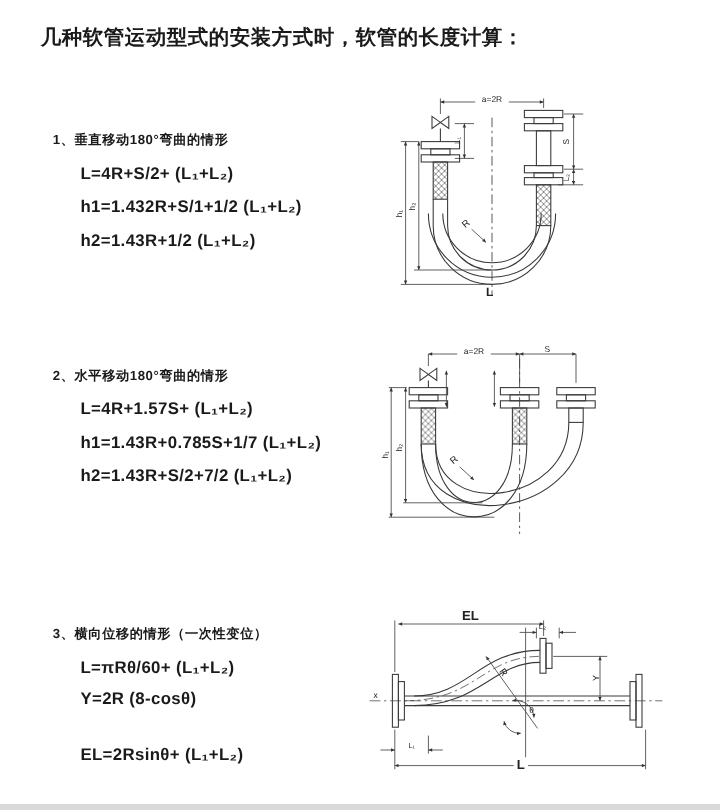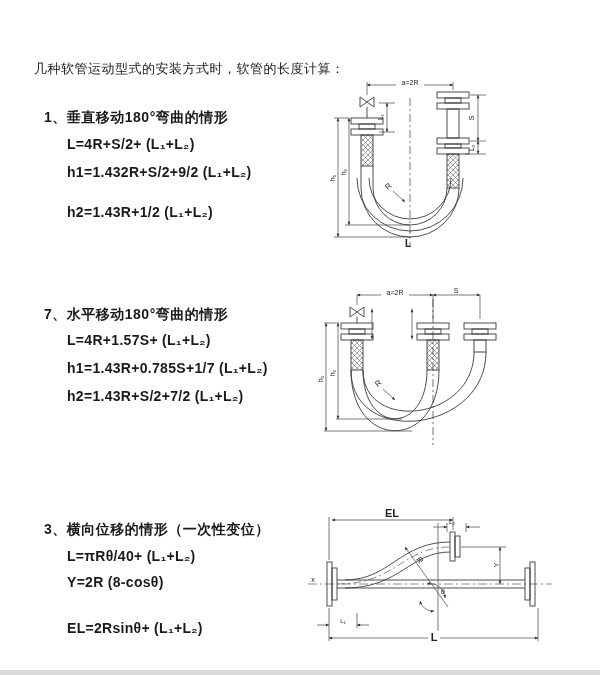--- a/index.html
+++ b/index.html
@@ -3,25 +3,25 @@
 <meta charset="utf-8">
 <style>
   html,body{margin:0;padding:0;}
   body{
     width:600px;height:675px;position:relative;background:#ffffff;
     font-family:"Liberation Sans","DejaVu Sans",sans-serif;
     color:#1a1a1a;overflow:hidden;
   }
   .doc-title{
     position:absolute;left:34px;top:20px;
-    font-size:13px;font-weight:normal;letter-spacing:0.5px;white-space:nowrap;margin-top:40px;
+    font-size:17px;font-weight:bold;letter-spacing:0.5px;white-space:nowrap;
   }
   .sec-heading{
     position:absolute;left:44px;
-    font-size:14px;font-weight:bold;letter-spacing:0.5px;white-space:nowrap;
+    font-size:11px;font-weight:bold;letter-spacing:0.5px;white-space:nowrap;
   }
   .formula{
     position:absolute;left:67px;
     font-size:14px;font-weight:bold;letter-spacing:0.3px;white-space:nowrap;
   }
   .diag{position:absolute;}
   svg text{fill:#222;font-family:"Liberation Sans","DejaVu Sans",sans-serif;}
   .bottom-edge{position:absolute;left:0;bottom:0;width:600px;height:5px;background:#d9d9d9;}
 </style>
 </head>
@@ -35,30 +35,30 @@
     <pattern id="hat" patternUnits="userSpaceOnUse" width="5" height="5">
       <path d="M0,5 L5,0 M0,0 L5,5" stroke="#666" stroke-width="0.6"></path>
     </pattern>
   </defs>
 </svg>
 
 <div class="doc-title">几种软管运动型式的安装方式时，软管的长度计算：</div>
 
 <div class="sec-heading" style="top:109px">1、垂直移动180°弯曲的情形</div>
 <div class="formula" style="top:136px">L=4R+S/2+ (L₁+L₂)</div>
-<div class="formula" style="top:164px">h1=1.432R+S/2+9/2 (L₁+L₂)</div>
-<div class="formula" style="top:204px">h2=1.43R+1/2 (L₁+L₂)</div>
-
-<div class="sec-heading" style="top:306px">7、水平移动180°弯曲的情形</div>
+<div class="formula" style="top:164px">h1=1.432R+S/1+1/2 (L₁+L₂)</div>
+<div class="formula" style="top:192px">h2=1.43R+1/2 (L₁+L₂)</div>
+
+<div class="sec-heading" style="top:306px">2、水平移动180°弯曲的情形</div>
 <div class="formula" style="top:332px">L=4R+1.57S+ (L₁+L₂)</div>
 <div class="formula" style="top:360px">h1=1.43R+0.785S+1/7 (L₁+L₂)</div>
 <div class="formula" style="top:388px">h2=1.43R+S/2+7/2 (L₁+L₂)</div>
 
 <div class="sec-heading" style="top:521px">3、横向位移的情形（一次性变位）</div>
-<div class="formula" style="top:548px">L=πRθ/40+ (L₁+L₂)</div>
+<div class="formula" style="top:548px">L=πRθ/60+ (L₁+L₂)</div>
 <div class="formula" style="top:574px">Y=2R (8-cosθ)</div>
 <div class="formula" style="top:620px">EL=2Rsinθ+ (L₁+L₂)</div>
 
 <svg class="diag" style="left:318px;top:70px" width="212" height="192" viewBox="0 0 212 192">
   <g stroke="#3a3a3a" stroke-width="0.9" fill="none">
 
     <g>
       <path d="M42,27 L49,32 L42,37 z M56,27 L49,32 L56,37 z" fill="#fff"></path>
       <line x1="49" y1="37" x2="49" y2="48"></line>
     </g>

